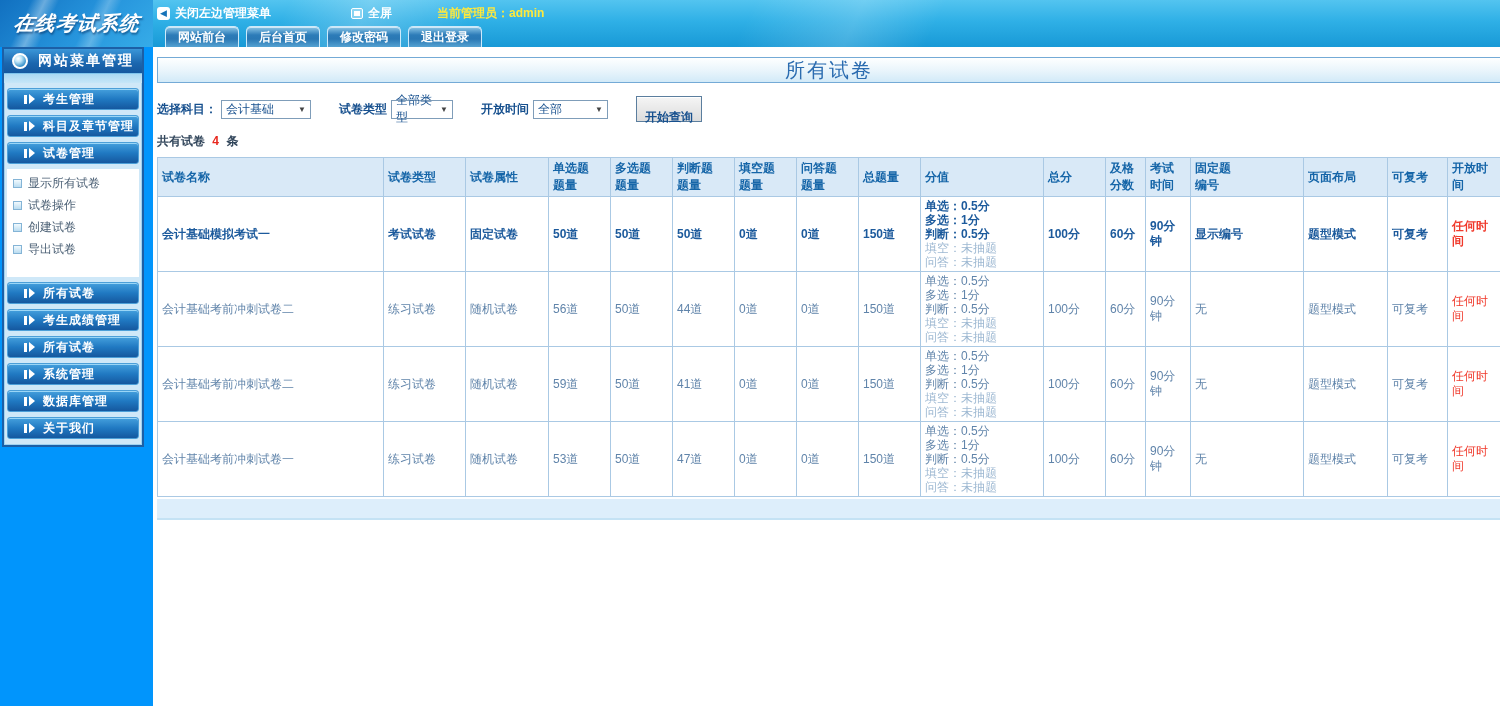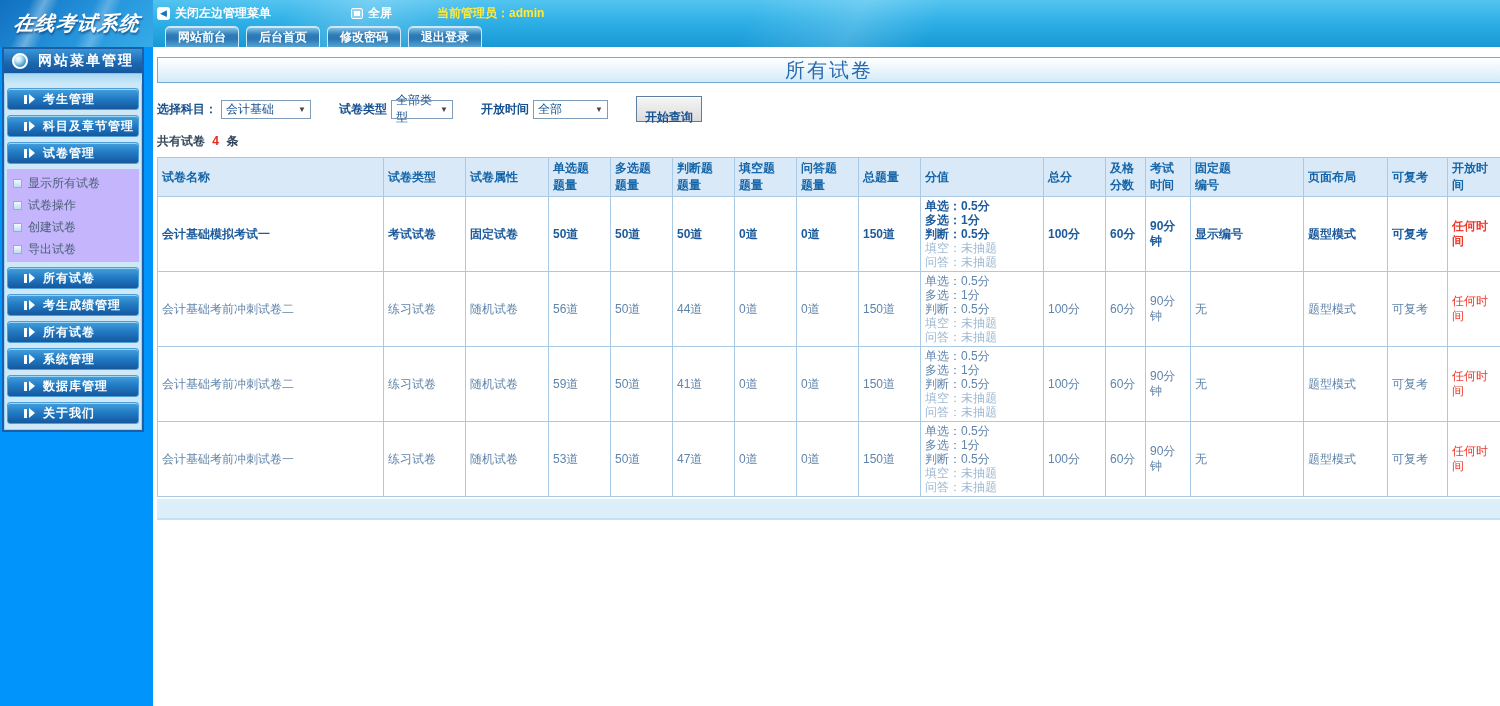--- a/index.html
+++ b/index.html
@@ -52,21 +52,21 @@
   .menu-gap { height:9px; background:linear-gradient(180deg,#a9d8f2,#c6e6f8); }
   .menu-btn { height:22px; margin:5px 3px 0 3px; border:1px solid #4c9fd8; border-radius:3px;
     background:linear-gradient(180deg,#45a0dd 0%,#2079c2 50%,#15589f 100%);
     box-shadow:inset 0 1px 0 #9bd6f6; display:flex; align-items:center; padding-left:16px;
     cursor:pointer; }
   .menu-btn-label { color:#fff; font-size:12px; font-weight:bold; letter-spacing:1px; }
   .mi-icon { display:flex; align-items:center; margin-right:8px; }
   .mi-icon .bar { width:3px; height:9px; background:#fff; margin-right:2px; }
   .mi-icon .tri { width:0; height:0; border-left:6px solid #fff;
     border-top:5px solid transparent; border-bottom:5px solid transparent; }
-  .submenu { margin:5px 3px 0 3px; background:#c4b5fd; padding:3px 0 2px 6px; }
+  .submenu { margin:5px 3px 0 3px; background:#ffffff; padding:3px 0 17px 6px; }
   .submenu-item { height:22px; display:flex; align-items:center; cursor:pointer; }
   .sq-icon { width:9px; height:9px; border:1px solid #84b4d6;
     background:linear-gradient(180deg,#f2fafe,#badcf0); margin-right:6px; }
   .submenu-label { color:#4a5f74; font-size:12px; }
 
   
   .main { flex:1; background:#fff; padding:0 0 0 4px; }
   .page-title-box { margin:10px 0 12px 0; height:26px; border:1px solid #74aad6;
     background:linear-gradient(180deg,#feffff 0%,#e8f4fb 55%,#d2eaf8 100%);
     text-align:center; line-height:25px; }

